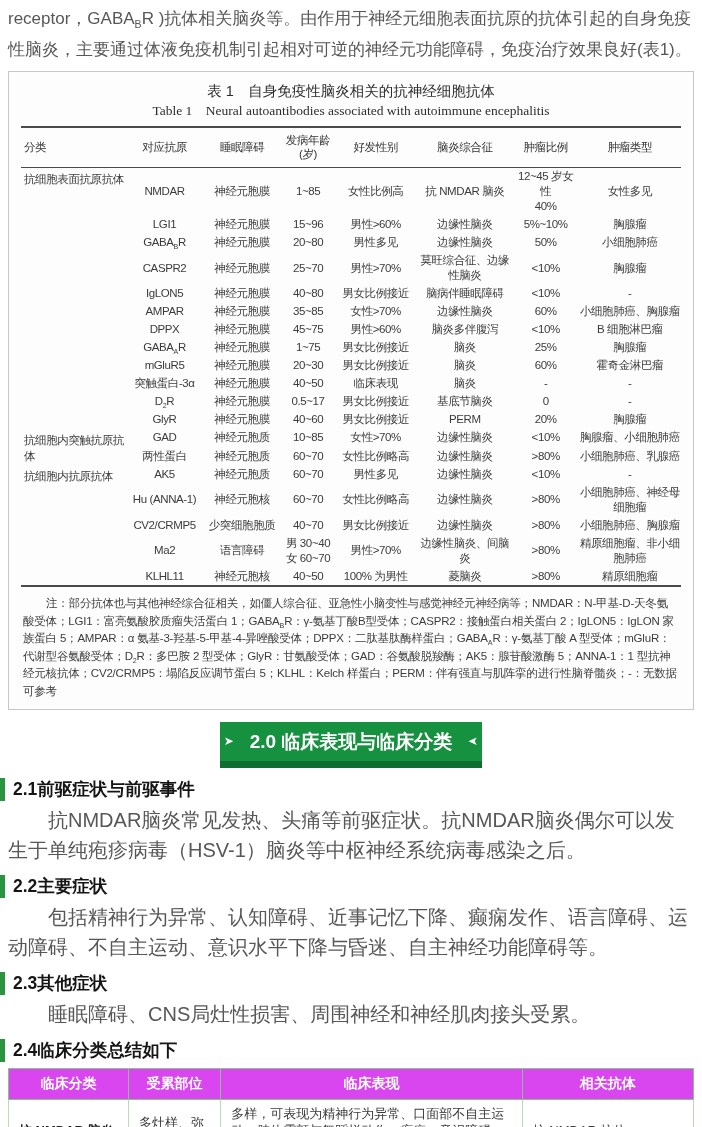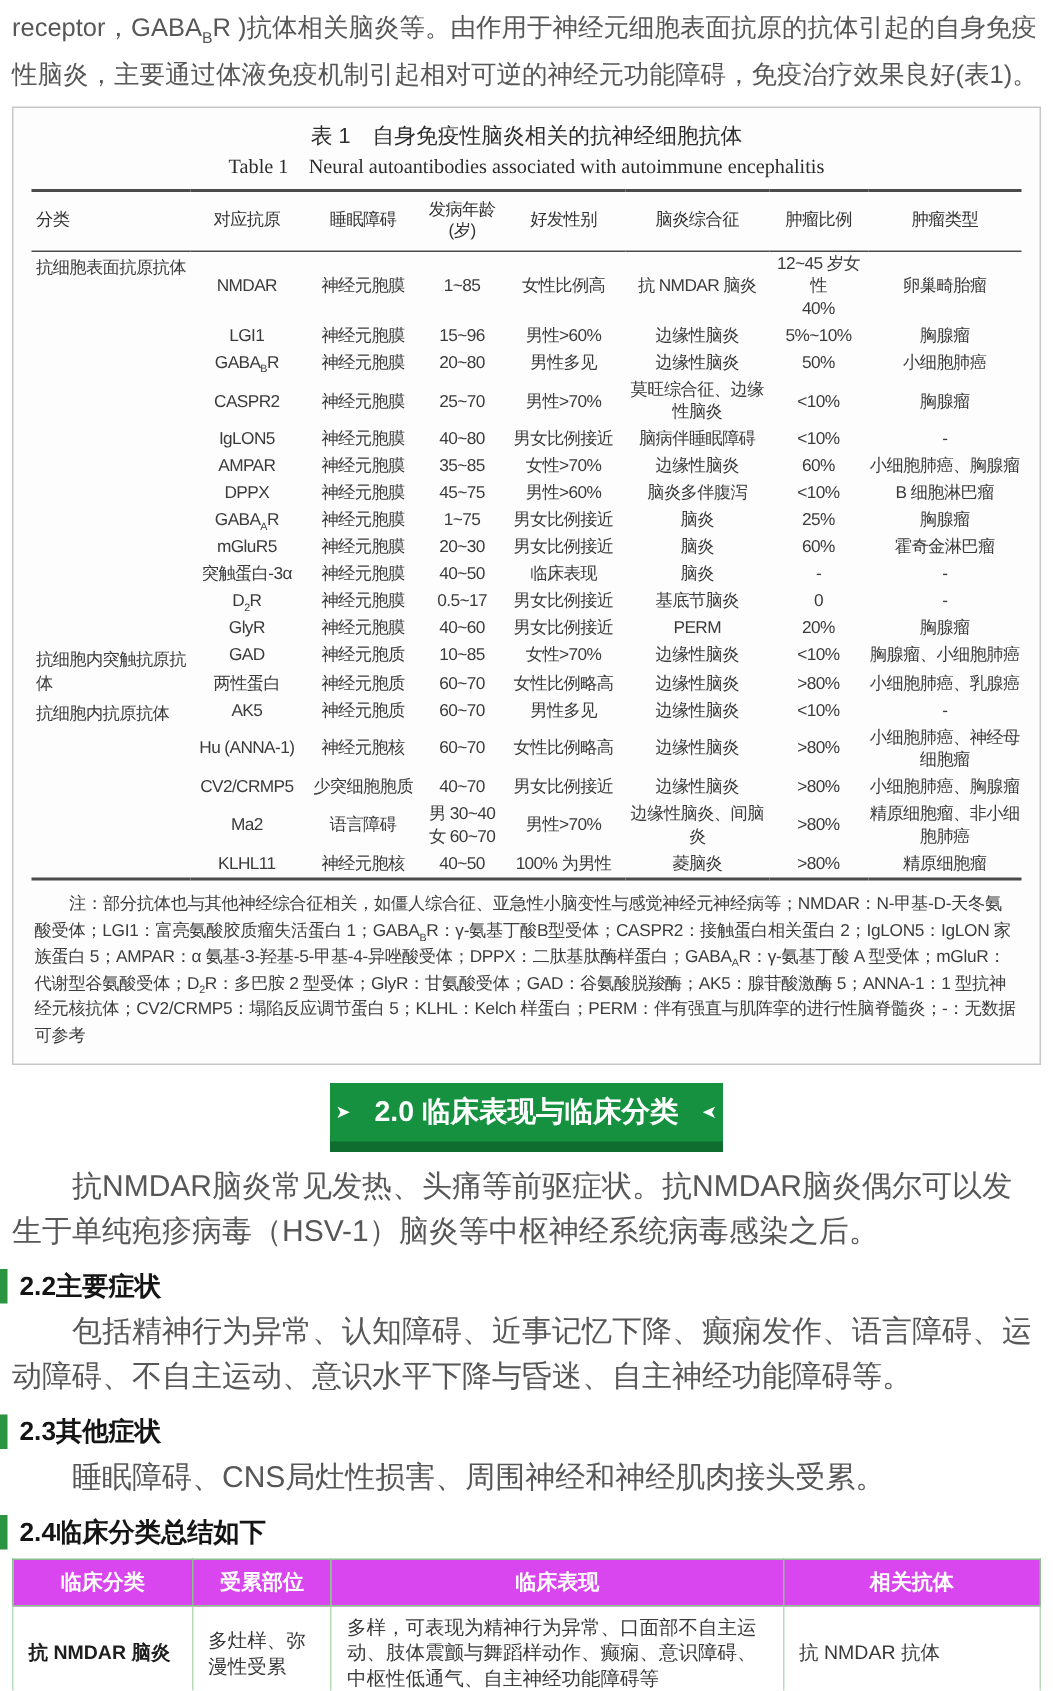--- a/index.html
+++ b/index.html
@@ -78,21 +78,21 @@
         </thead>
       <tbody>
           <tr>
             <td class="group" rowspan="12">抗细胞表面抗原抗体</td>
             <td>NMDAR</td>
             <td>神经元胞膜</td>
             <td>1~85</td>
             <td>女性比例高</td>
             <td>抗 NMDAR 脑炎</td>
             <td>12~45 岁女性<br>40%</td>
-            <td>卵巢畸胎瘤</td>
+            <td>女性多见</td>
           </tr>
           <tr>
             <td>LGI1</td>
             <td>神经元胞膜</td>
             <td>15~96</td>
             <td>男性&gt;60%</td>
             <td>边缘性脑炎</td>
             <td>5%~10%</td>
             <td>胸腺瘤</td>
           </tr>
@@ -258,20 +258,24 @@
 
   <div class="banner-wrap">
     <div class="banner">
       <span class="arr l">➤</span>
       <span>2.0 临床表现与临床分类</span>
       <span class="arr r">➤</span>
     </div>
   </div>
 
   <div class="sec">
+    <div class="sec-head">
+      <span class="bar"></span>
+      <h2>2.1前驱症状与前驱事件</h2>
+    </div>
     <p class="sec-body">抗NMDAR脑炎常见发热、头痛等前驱症状。抗NMDAR脑炎偶尔可以发生于单纯疱疹病毒（HSV-1）脑炎等中枢神经系统病毒感染之后。</p>
   </div>
 
   <div class="sec">
     <div class="sec-head">
       <span class="bar"></span>
       <h2>2.2主要症状</h2>
     </div>
     <p class="sec-body">包括精神行为异常、认知障碍、近事记忆下降、癫痫发作、语言障碍、运动障碍、不自主运动、意识水平下降与昏迷、自主神经功能障碍等。</p>
   </div>

